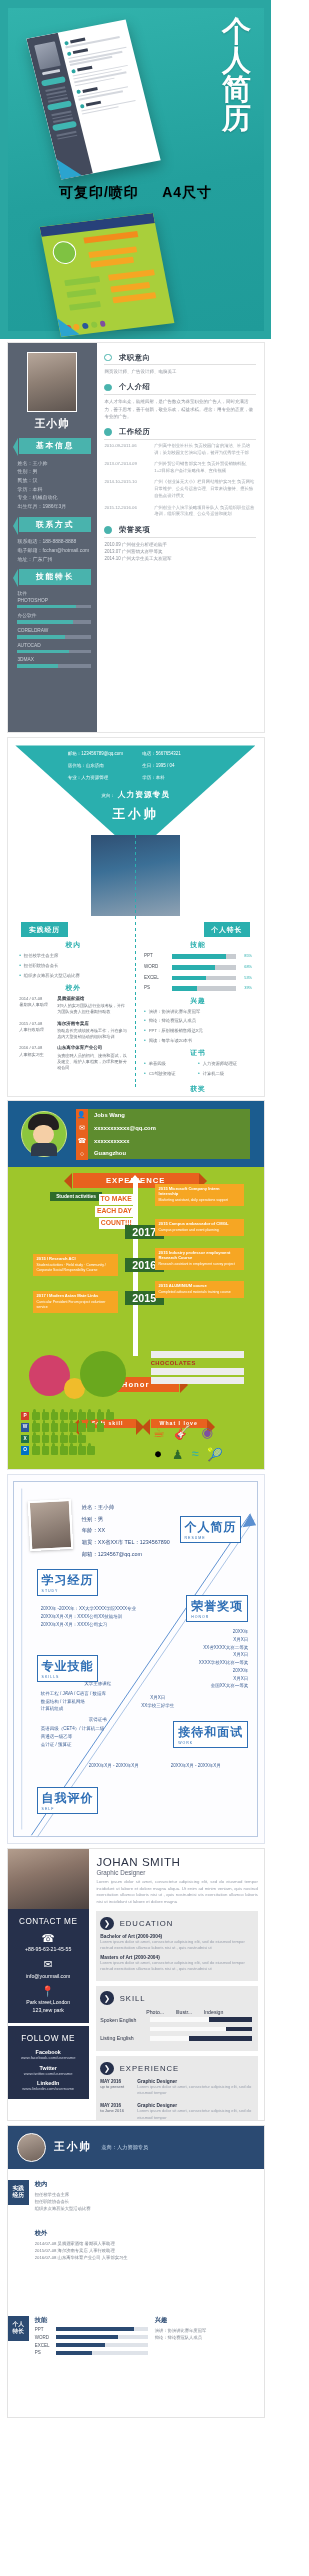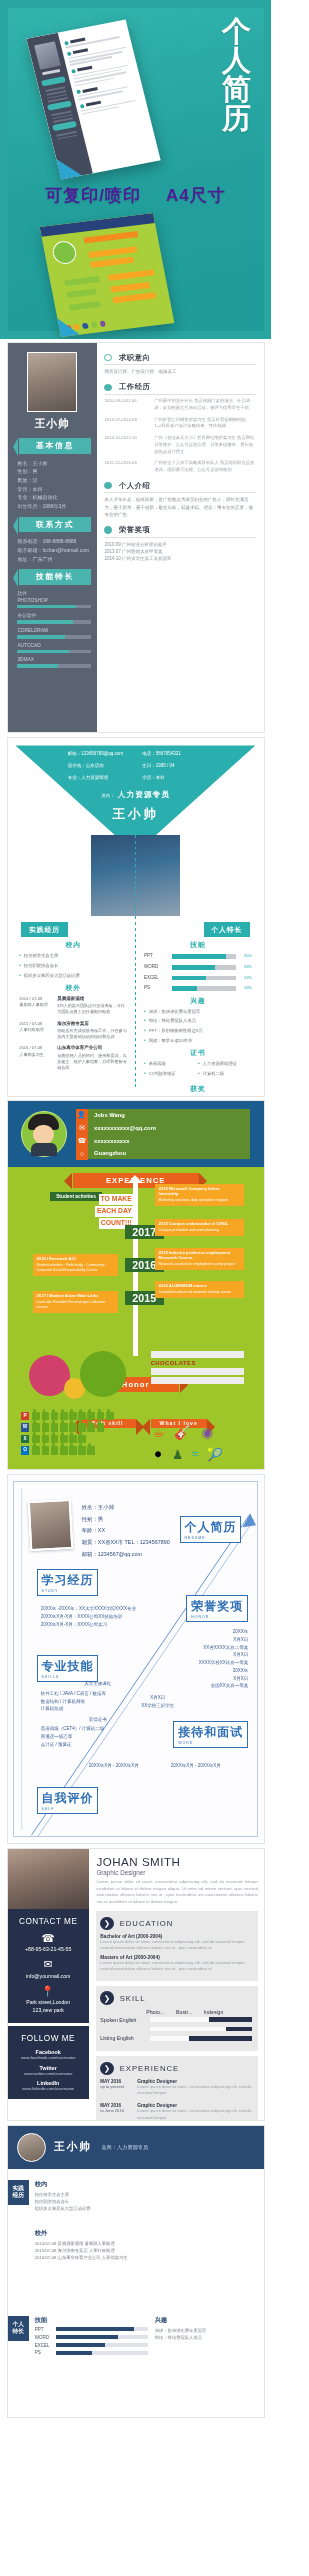--- a/index.html
+++ b/index.html
@@ -26,22 +26,22 @@
     position: absolute; right: 11.6px; top: 17.4px;
     width: 45px;
     color: #fff; font-size: 29px; line-height: 29px;
     font-weight: bold; text-align: center;
     letter-spacing: 1px;
     text-shadow: 0 1px 1.9px rgba(0,0,0,.18);
   }
   .hero-title span { display: block; }
   .hero-sub {
     position: absolute; left: 0; top: 184px; width: 271px;
-    text-align: center; color: #4c1d95;
-    font-size: 17px; font-weight: bold;
+    text-align: center; color: #000000;
+    font-size: 14px; font-weight: bold;
     letter-spacing: 1px;
     text-shadow: 0 1px 1.9px rgba(0,0,0,.15);
   }
   .hero-sub .gap { display: inline-block; width: 13.6px; }
 
   
   .mock1 {
     position: absolute; left: 43px; top: 27px;
     width: 101px; height: 145px;
     background: #fff;
@@ -418,20 +418,28 @@
       <div class="t1-sec-hd">
           <span class="t1-ic"></span>
         <span class="t1-sec-ti">求职意向</span>
         </div>
       <div class="t1-body">网页设计师、广告设计师、电脑美工</div>
     </div>
 
     <div class="t1-sec">
       <div class="t1-sec-hd">
           <span class="t1-ic f"></span>
+        <span class="t1-sec-ti">个人介绍</span>
+        </div>
+      <div class="t1-body">本人才华出众，能维四射，是广告数众为珠宝职业的广告人，同时充满活力，善于思考，善于创新，敬业乐欢，精益求精。理念：用专业的态度，做专业的广告。</div>
+    </div>
+
+    <div class="t1-sec">
+      <div class="t1-sec-hd">
+          <span class="t1-ic f"></span>
         <span class="t1-sec-ti">工作经历</span>
         </div>
       <div class="t1-row">
         <div class="t1-date">2010.09-2011.06</div>
         <div class="t1-desc">广州高中创业社社长
 负责校园门窗的清洁、社员培训；策划校园文艺演出活动，被评为优秀学生干部</div>
       </div>
       <div class="t1-row">
         <div class="t1-date">2013.07-2014.09</div>
         <div class="t1-desc">广州外贸公司销售部实习生
@@ -440,28 +448,20 @@
       <div class="t1-row">
         <div class="t1-date">2014.10-2015.10</div>
         <div class="t1-desc">广州《创业算无大小》栏目网站维护实习生
 负责网站日常维护、公众号运营管理、日常来访接待、擅长独自热点设计撰文</div>
       </div>
       <div class="t1-row">
         <div class="t1-date">2015.12-2016.06</div>
         <div class="t1-desc">广州创业个人演示策略项目带队人
 负责组织职位运营培训，组织展示流程、公众号运营和规划</div>
       </div>
-    </div>
-
-    <div class="t1-sec">
-      <div class="t1-sec-hd">
-          <span class="t1-ic f"></span>
-        <span class="t1-sec-ti">个人介绍</span>
-        </div>
-      <div class="t1-body">本人才华出众，能维四射，是广告数众为珠宝职业的广告人，同时充满活力，善于思考，善于创新，敬业乐欢，精益求精。理念：用专业的态度，做专业的广告。</div>
     </div>
 
 
     <div class="t1-sec">
       <div class="t1-sec-hd">
           <span class="t1-ic f"></span>
         <span class="t1-sec-ti">荣誉奖项</span>
         </div>
       <div class="t1-body">2010.09 广州创业分析理论能手</div>
       <div class="t1-body">2013.07 广州营销大赛甲等奖</div>

